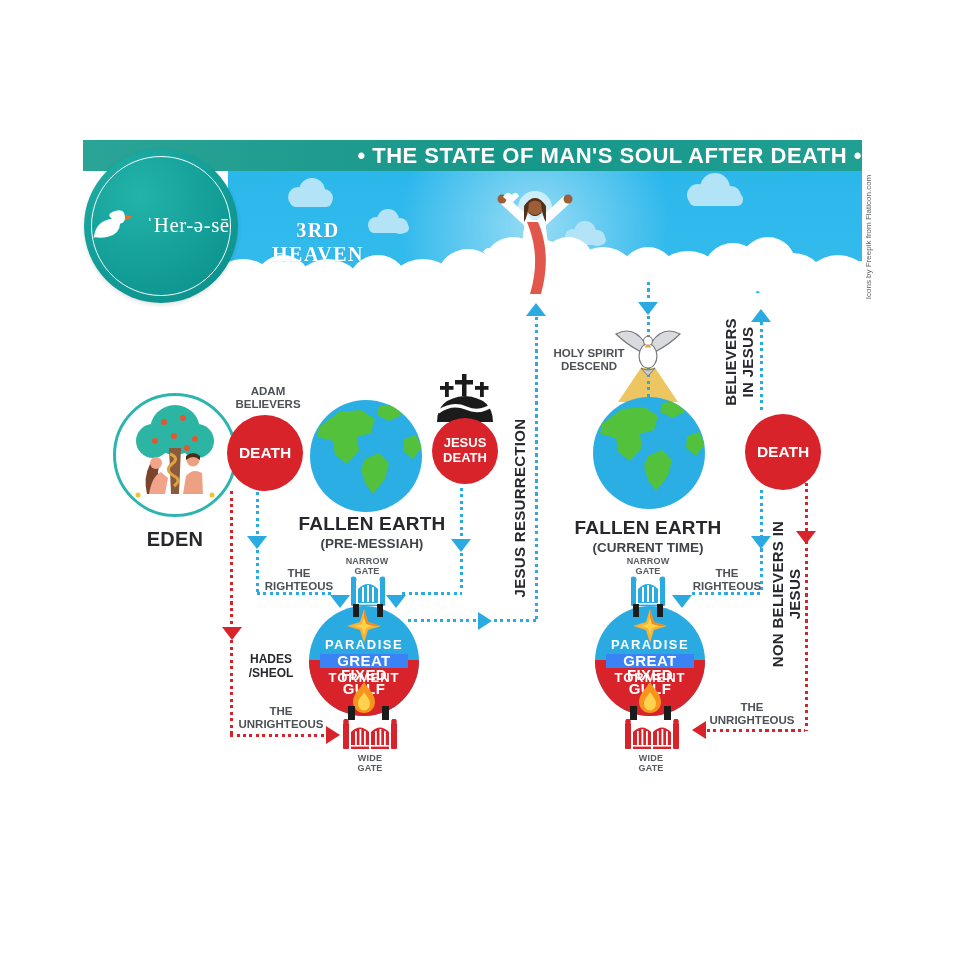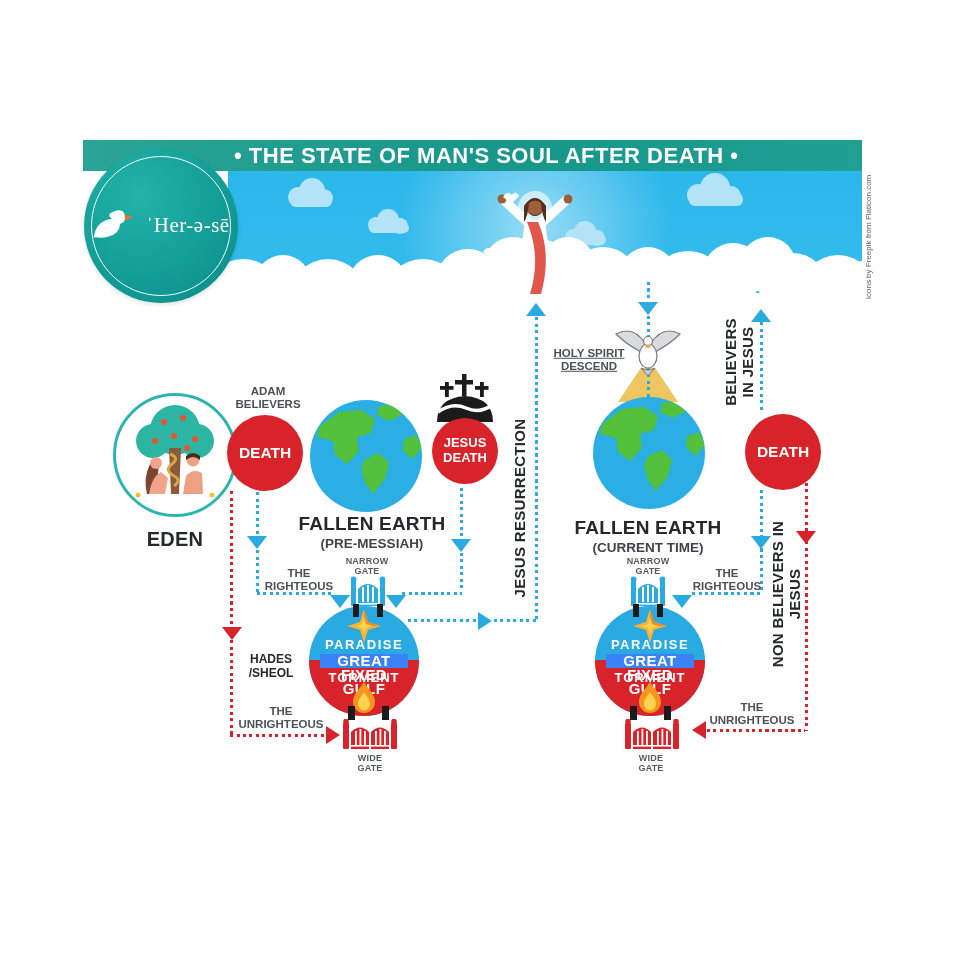--- a/index.html
+++ b/index.html
@@ -24,21 +24,21 @@
   .vert{transform:translate(-50%,-50%) rotate(-90deg);}
   .big{font-size:19px;font-weight:800;letter-spacing:.2px;}
   .sub{font-size:13.5px;font-weight:700;color:#3f4449;}
   .small{font-size:11.5px;font-weight:700;color:#4d5156;line-height:1.15;}
   .tiny{font-size:9px;font-weight:700;color:#55595e;line-height:1.14;letter-spacing:.2px;}
   .vbold{font-size:15px;font-weight:800;line-height:1.12;letter-spacing:.3px;white-space:pre-line;}
   
   .teal-band{position:absolute;left:83px;top:140px;width:779px;height:31px;z-index:2;
              background:linear-gradient(90deg,#2aa496,#17968a 55%,#1fa093);}
   .title{position:absolute;left:234px;top:140px;width:628px;height:19px;line-height:31px;z-index:3;
-         text-align:left;color:#fff;font-size:22px;font-weight:800;letter-spacing:.5px;}
+         text-align:right;color:#fff;font-size:22px;font-weight:800;letter-spacing:.5px;}
   .sky{position:absolute;left:228px;top:171px;width:634px;height:140px;overflow:hidden;z-index:1;
        background:linear-gradient(#2cb7eb,#36bced);}
   .sky-serif{font-family:"Liberation Serif",serif;color:#fff;font-weight:700;line-height:1.18;
              letter-spacing:1.5px;font-size:20px;z-index:7;text-shadow:0 1px 2px rgba(0,90,140,.15);}
   .logo{position:absolute;left:84px;top:149px;width:154px;height:154px;border-radius:50%;z-index:8;
         background:radial-gradient(circle at 36% 30%,#22b3a9,#0f9792 70%,#0b8a87);
         box-shadow:0 2px 4px rgba(0,0,0,.12);}
   .logo-ring{position:absolute;inset:7px;border:1.6px solid rgba(255,255,255,.95);border-radius:50%;}
   .logo-row{position:absolute;left:0;right:0;top:50%;transform:translateY(-54%);display:flex;
             align-items:center;justify-content:center;gap:8px;}
@@ -125,20 +125,22 @@
         <circle cx="505" cy="102" r="30"></circle>
           <circle cx="540" cy="94" r="28"></circle>
           <circle cx="565" cy="116" r="34"></circle>
         <circle cx="610" cy="122" r="38"></circle>
           <circle cx="634" cy="130" r="40"></circle>
         <rect x="0" y="122" width="634" height="18"></rect>
       </g>
     </svg>
   </div>
 
+  <div class="lbl sky-serif" style="left:318px;top:243px;">3RD
+HEAVEN</div>
 
   <svg class="abs" style="left:475px;top:182px;z-index:6;" width="120" height="126" viewBox="0 0 120 126">
     <circle cx="60" cy="26" r="17" fill="rgba(255,255,255,.6)"></circle>
     <path d="M52,46 L26,22 L31,14 L57,38 Z" fill="#fff"></path>
     <path d="M68,46 L94,22 L89,14 L63,38 Z" fill="#fff"></path>
     <circle cx="27" cy="17" r="4.5" fill="#9c5f38"></circle>
     <circle cx="93" cy="17" r="4.5" fill="#9c5f38"></circle>
     <path d="M50,38 C46,70 42,100 38,124 L82,124 C78,100 74,70 70,38 Z" fill="#fff"></path>
     <path d="M52,40 C60,60 64,82 55,112 L66,112 C75,80 70,56 63,40 Z" fill="#e2574c"></path>
     <circle cx="60" cy="25" r="9" fill="#9c5f38"></circle>
@@ -239,21 +241,21 @@
 
   <div class="beam"></div>
   <svg class="abs" style="left:610px;top:326px;z-index:12;" width="76" height="50" viewBox="0 0 76 50">
     <path d="M6,8 Q23,-1 35,17 L31,26 Q16,18 6,8 Z" fill="#d9dbde" stroke="#76797e" stroke-width="1.2"></path>
     <path d="M70,8 Q53,-1 41,17 L45,26 Q60,18 70,8 Z" fill="#d9dbde" stroke="#76797e" stroke-width="1.2"></path>
     <path d="M31,42 L38,50 L45,42 Q38,46 31,42 Z" fill="#c9ccd0" stroke="#76797e" stroke-width="1"></path>
     <ellipse cx="38" cy="30" rx="9" ry="12" fill="#fff" stroke="#76797e" stroke-width="1.2"></ellipse>
     <circle cx="38" cy="15" r="4.5" fill="#fff" stroke="#76797e" stroke-width="1.2"></circle>
     <path d="M38,18 l3.5,3.5 l-7,0 Z" fill="#e8a33d"></path>
   </svg>
-  <div class="lbl small" style="left:589px;top:360px;text-decoration:underline;">HOLY SPIRIT
+  <div class="lbl small" style="left:589px;top:360px;">HOLY SPIRIT
 DESCEND</div>
 
   <svg class="abs" style="left:592px;top:396px;z-index:11;" width="114" height="114" viewBox="0 0 114 114">
     <defs>
         <clipPath id="gc2">
           <circle cx="57" cy="57" r="56"></circle>
         </clipPath>
       </defs>
     <circle cx="57" cy="57" r="56" fill="#2aaee3"></circle>
     <g clip-path="url(#gc2)" fill="#53c13b">

